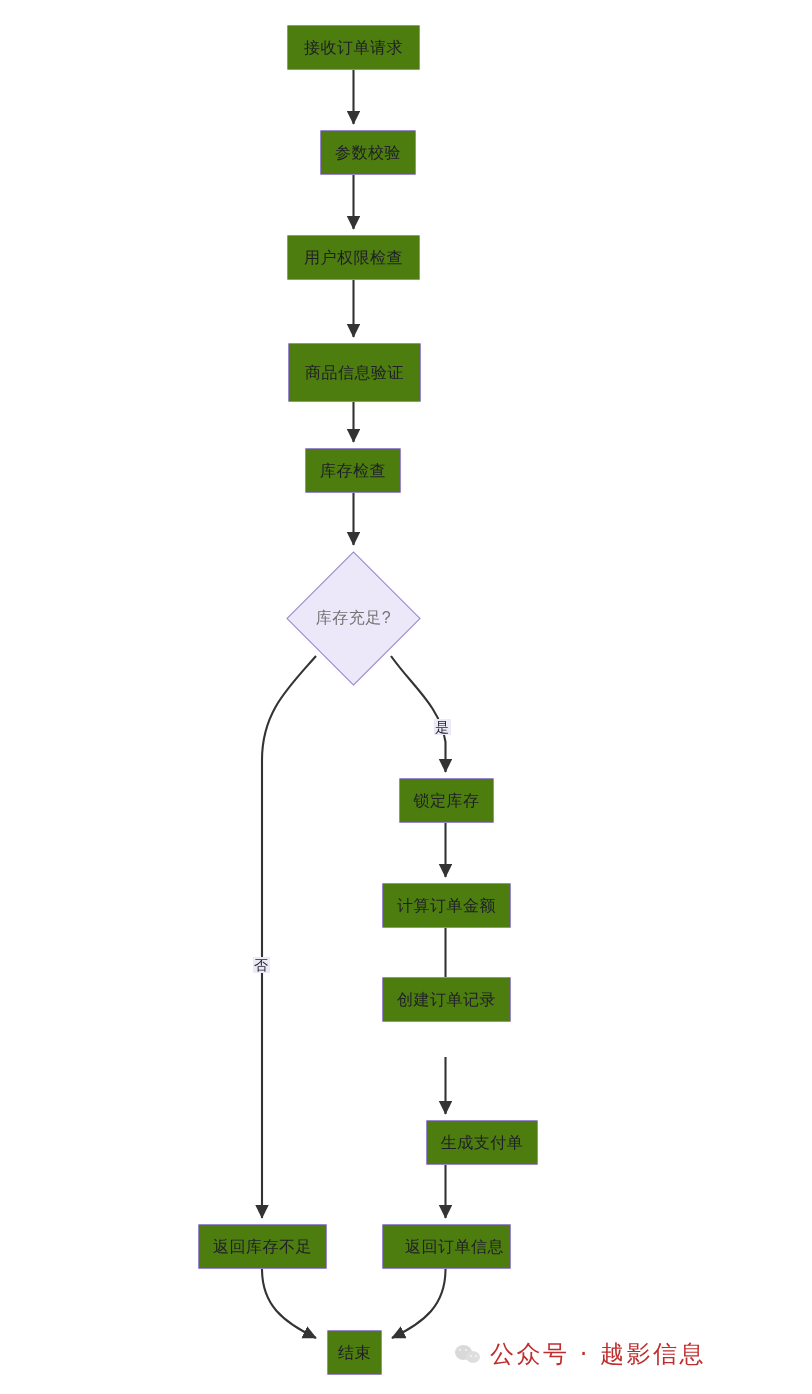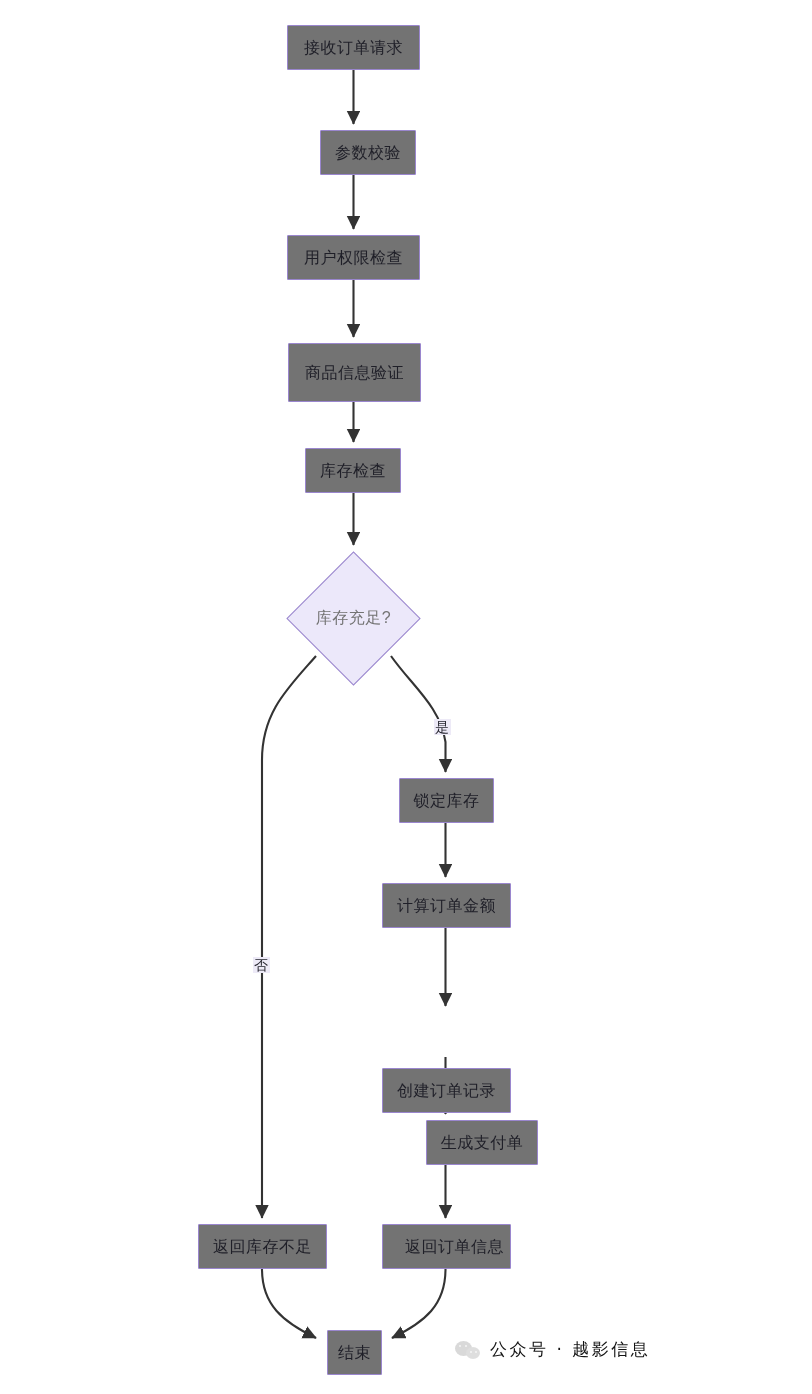--- a/index.html
+++ b/index.html
@@ -26,21 +26,21 @@
     position: absolute;
     left: 0;
     top: 0;
     width: 812px;
     height: 1394px;
     display: block;
   }
   .node-box {
     position: absolute;
     box-sizing: border-box;
-    background: #737373;
+    background: #4d7c0f;
     border: 1.2px solid #9A86CE;
     display: flex;
     align-items: center;
     justify-content: center;
     color: #1f1f28;
     font-size: 16px;
     line-height: 1;
     letter-spacing: 0.5px;
     white-space: nowrap;
     border-radius: 1px;
@@ -86,22 +86,22 @@
   #watermark {
     position: absolute;
     left: 455px;
     top: 1338px;
     display: flex;
     align-items: center;
     gap: 9px;
     opacity: 0.92;
   }
   #watermark .wm-text {
-    font-size: 17px;
-    color: #000000;
+    font-size: 24px;
+    color: #b91c1c;
     letter-spacing: 2.5px;
     white-space: nowrap;
     font-family: "DejaVu Sans", sans-serif;
   }
   #watermark .wm-icon {
     width: 26px;
     height: 20px;
     position: relative;
     flex: 0 0 auto;
   }
@@ -194,21 +194,21 @@
   </div>
 
   <div class="node-box" style="left:399px; top:778px; width:95px; height:45px;">
     <span>锁定库存</span>
   </div>
 
   <div class="node-box" style="left:382px; top:883px; width:129px; height:45px;">
     <span>计算订单金额</span>
   </div>
 
-  <div class="node-box" style="left:382px; top:1068px; width:129px; height:45px;">
+  <div class="node-box" style="left:382px; top:977px; width:129px; height:45px;">
     <span>创建订单记录</span>
   </div>
 
   <div class="node-box" style="left:390px; top:1120px; width:112px; height:45px;margin-left:36px;">
     <span>生成支付单</span>
   </div>
 
   <div class="node-box" style="left:382px; top:1224px; width:129px; height:45px;padding-left:16px;">
     <span>返回订单信息</span>
   </div>

